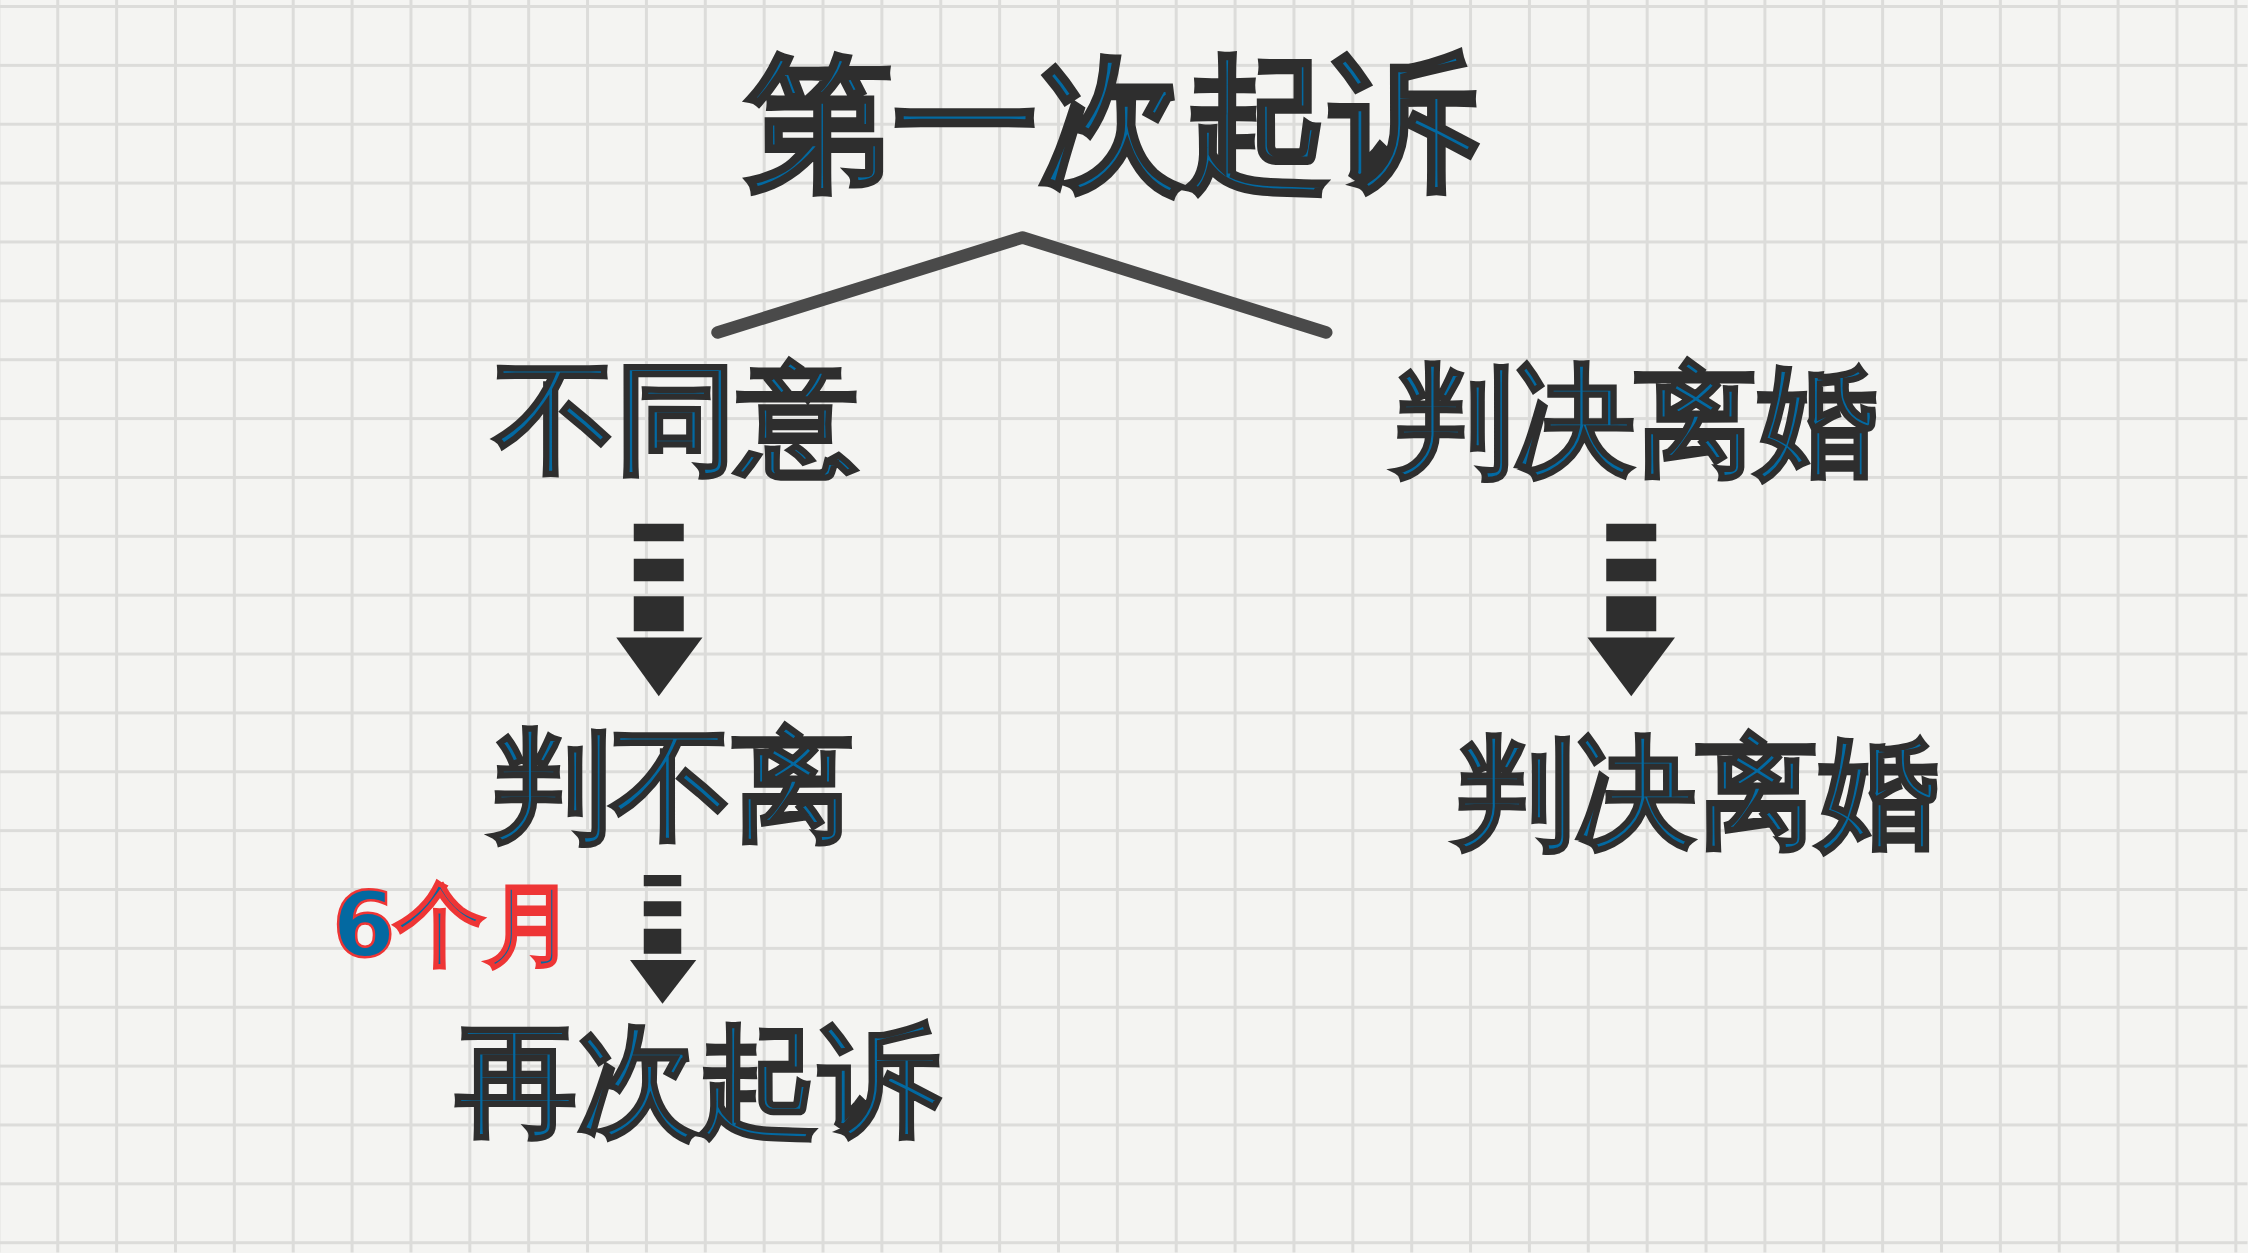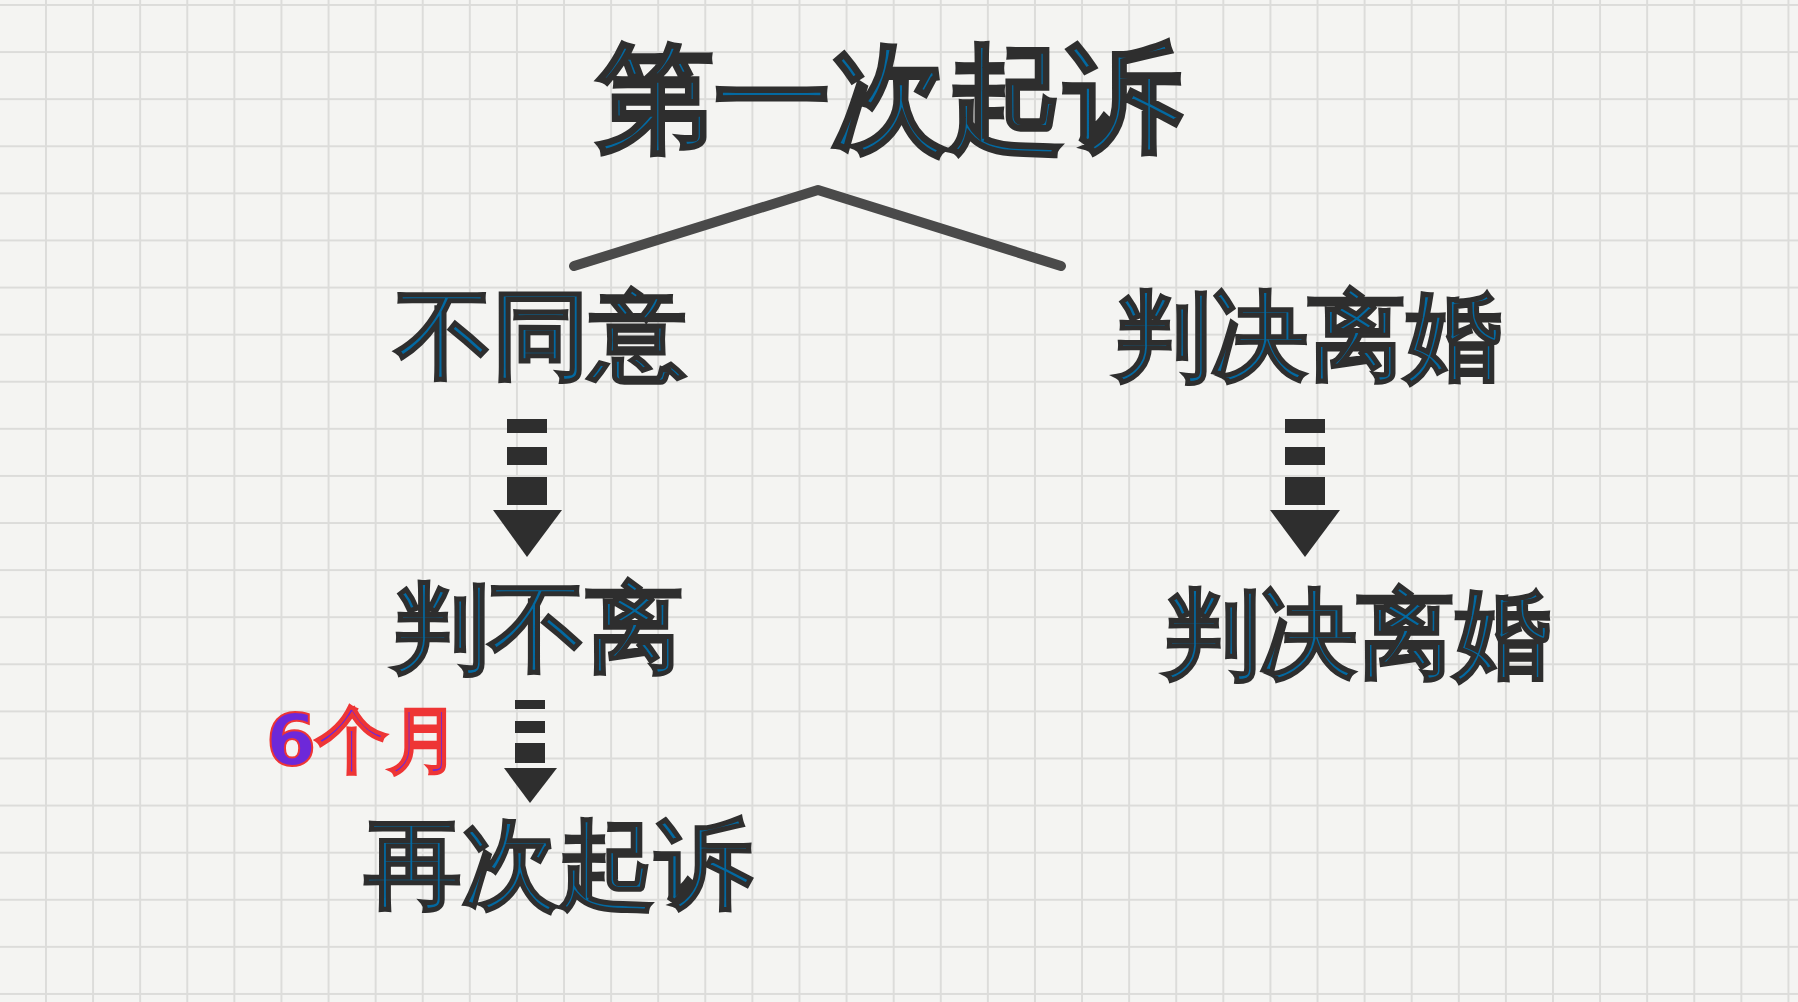--- a/index.html
+++ b/index.html
@@ -21,21 +21,21 @@
   }
   #title { left: 597px; top: 40px; width: 585px; font-size: 117px; -webkit-text-stroke: 3px #2e2e2e; }
   #left-cond { left: 393px; top: 288px; width: 296px; font-size: 97px; font-family: Liberation Serif, serif; }
   #right-cond { left: 1113px; top: 288px; width: 390px; font-size: 97px; }
   #left-result { left: 391px; top: 580px; width: 293px; font-size: 97px; }
   #right-result { left: 1162px; top: 586px; width: 390px; font-size: 97px; }
   #refile { left: 351px; top: 816px; width: 391px; font-size: 97px; margin-left: 12px; }
   #wait-label {
     position: absolute; left: 264px; top: 704px; width: 198px;
     font-size: 72px; font-weight: 900; line-height: 1; white-space: nowrap;
-    color: #6d28d9; -webkit-text-stroke: 2px #ee3535; text-align: center;
+    color: #0369a1; -webkit-text-stroke: 2px #ee3535; text-align: center;
   }
   svg.overlay { position: absolute; left: 0; top: 0; }
 </style>
 </head>
 <body>
 
 <div>
 
   <div id="title" class="node">第一次起诉</div>
 

